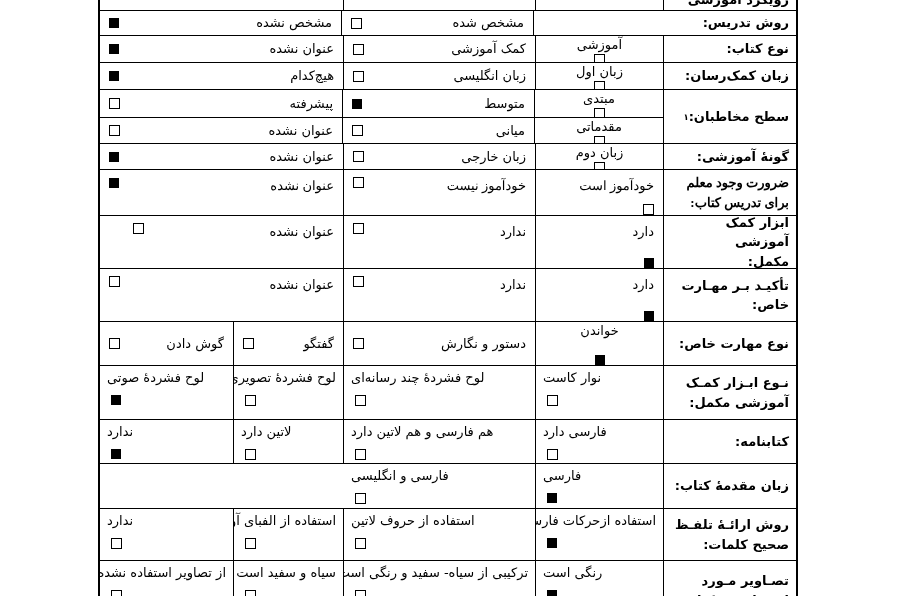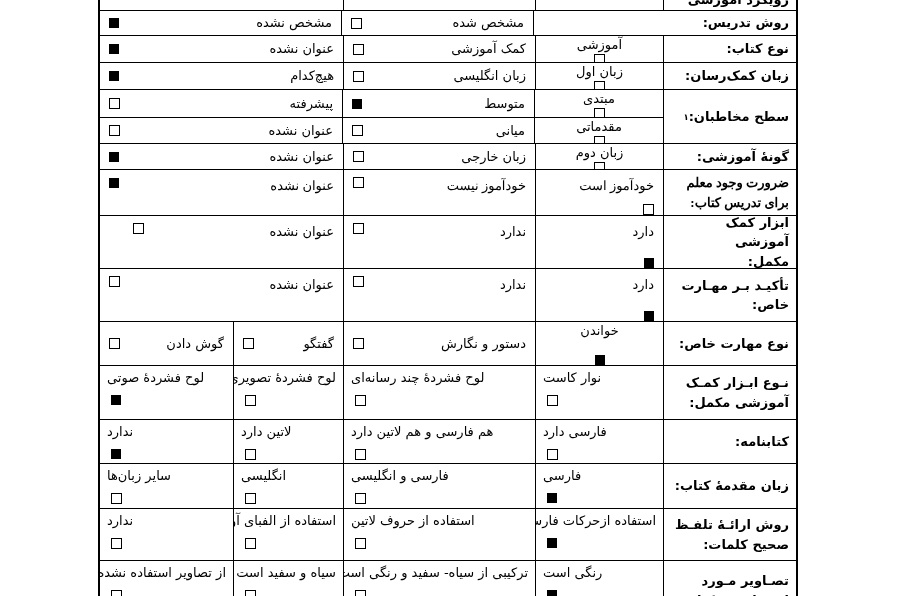--- a/index.html
+++ b/index.html
@@ -261,28 +261,20 @@
       <div class="row" style="height: 45px;">
         <div class="cell lbl c-label"><span>زبان مقدمۀ کتاب:</span></div>
         <div class="cell c-opt1 opt-stacked">
           <span class="txt">فارسی</span>
           <div class="box checked"></div>
         </div>
         <div class="cell c-opt2 opt-stacked">
           <span class="txt">فارسی و انگلیسی</span>
           <div class="box"></div>
         </div>
-        <div class="cell c-opt3 opt-stacked">
-          <span class="txt">انگلیسی</span>
-          <div class="box"></div>
-        </div>
-        <div class="cell c-opt4 opt-stacked">
-          <span class="txt">سایر زبان‌ها</span>
-          <div class="box"></div>
-        </div>
       </div>
       <div class="row" style="height: 52px;">
         <div class="cell lbl c-label"><span>روش ارائـۀ تلفـظ
 صحیح کلمات:</span></div>
         <div class="cell c-opt1 opt-stacked">
           <span class="txt">استفاده ازحرکات فارسی</span>
           <div class="box checked"></div>
         </div>
         <div class="cell c-opt2 opt-stacked">
           <span class="txt">استفاده از حروف لاتین</span>

